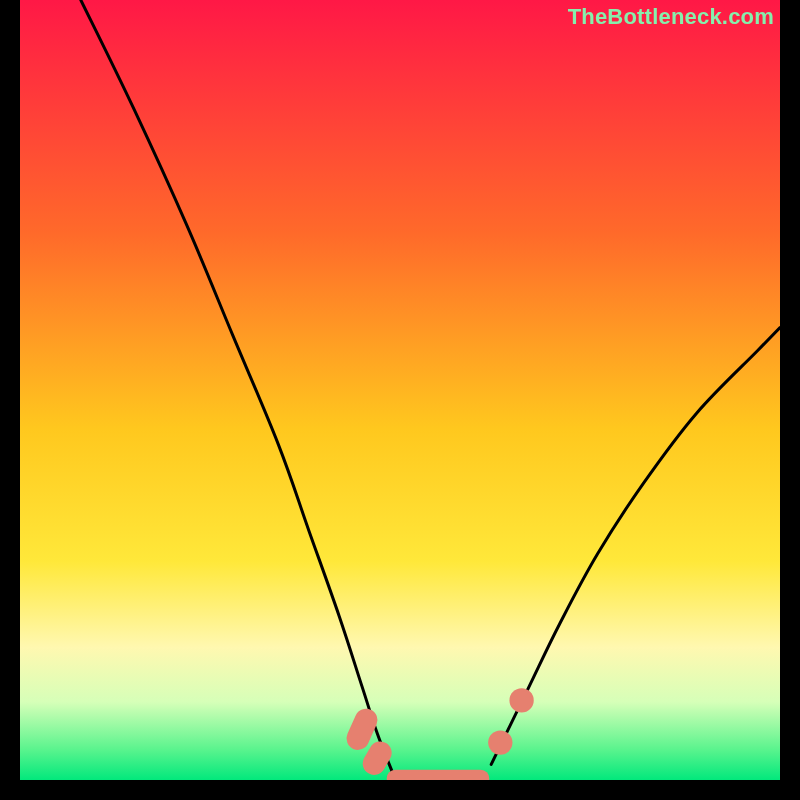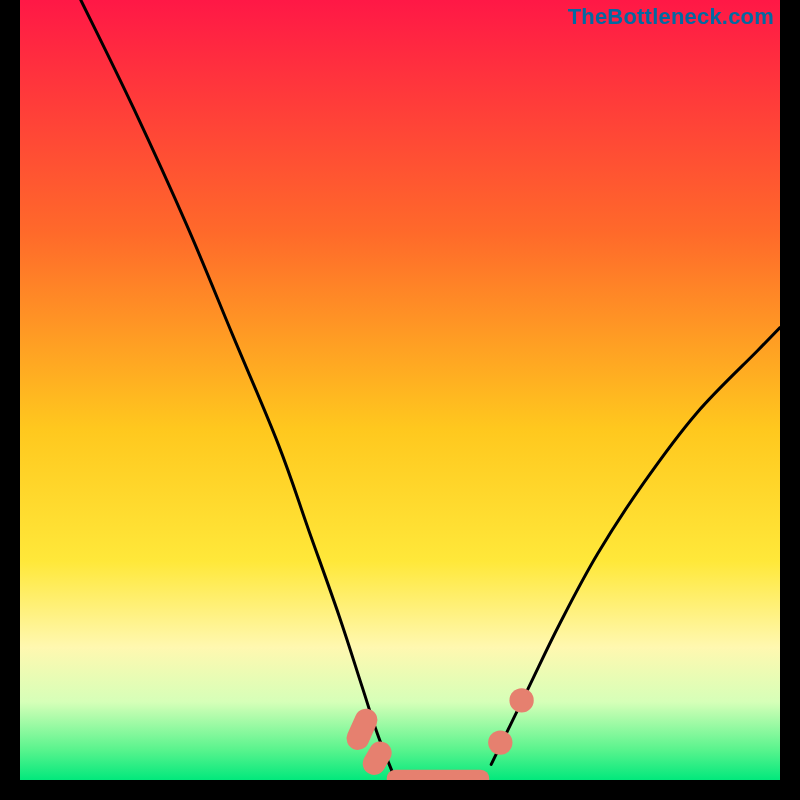--- a/index.html
+++ b/index.html
@@ -25,21 +25,21 @@
     width: 760px;
     height: 780px;
   }
   .watermark {
     position: absolute;
     top: 4px;
     right: 26px;
     font-family: Arial, Helvetica, sans-serif;
     font-size: 22px;
     font-weight: 600;
-    color: #0369a1;
+    color: #86efac;
     letter-spacing: 0.2px;
     user-select: none;
   }
   svg { display: block; }
 </style>
 </head>
 <body>
 
 <div class="frame">
   <svg class="plot-area" viewBox="0 0 760 780">

